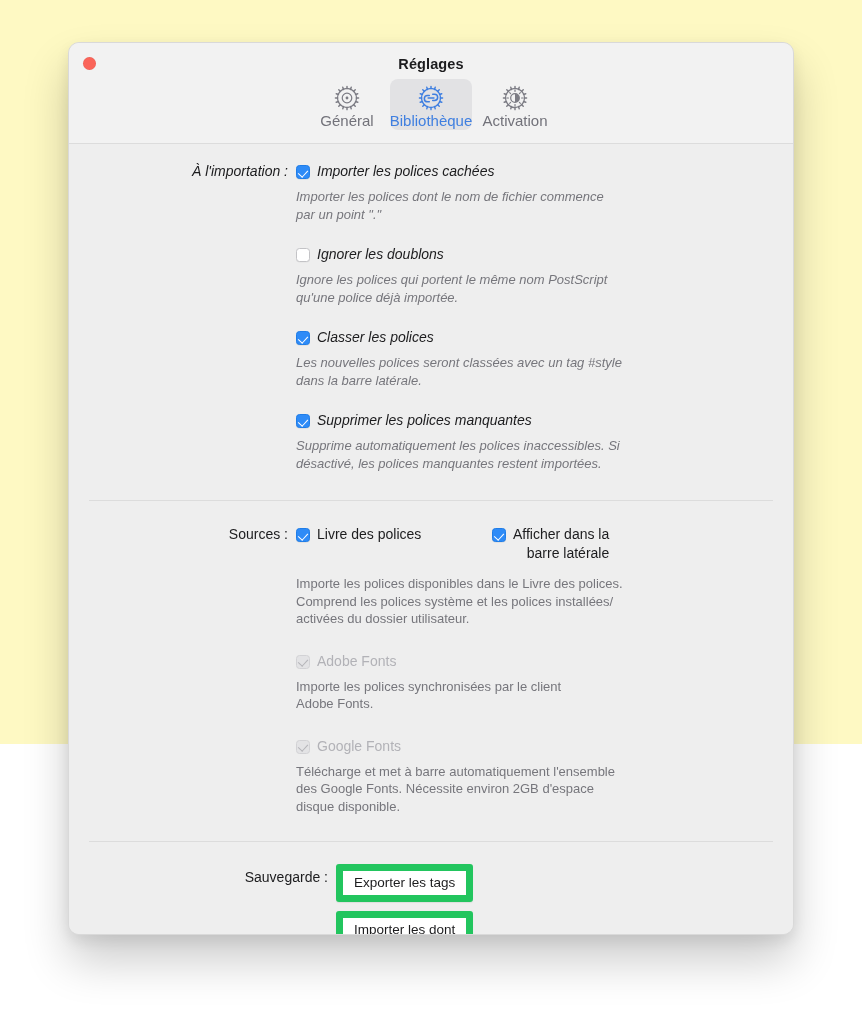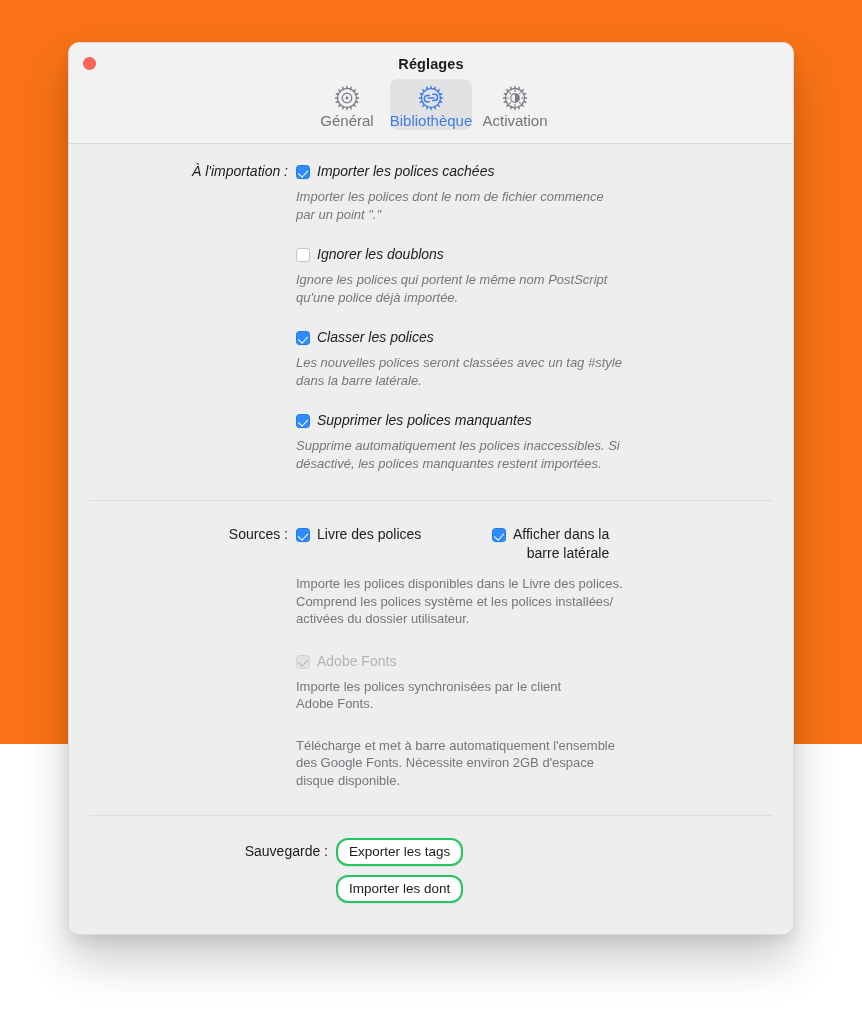--- a/index.html
+++ b/index.html
@@ -10,21 +10,21 @@
     background: #ffffff;
     font-family: "Liberation Sans", sans-serif;
     -webkit-font-smoothing: antialiased;
     overflow: hidden;
   }
 
   #page {
     position: relative;
     width: 862px;
     height: 744px;
-    background: #f97316;
+    background: #fef9c3;
   }
 
   
   .window {
     position: absolute;
     left: 68px;
     top: 42px;
     width: 726px;
     height: 893px;
     border-radius: 11px;
@@ -211,22 +211,22 @@
     margin-left: 20px;
     margin-right: 20px;
   }
 
   .btn {
     display: inline-block;
     font-family: "Liberation Sans", sans-serif;
     font-size: 13.5px;
     color: #1c1c1e;
     background: #ffffff;
-    border: 2px solid #22c55e;
-    border-radius: 12px;
+    border: 7px solid #22c55e;
+    border-radius: 3px;
     padding: 3px 11px 4px 11px;
     box-shadow: 0 0.5px 1px rgba(0,0,0,0.07);
     cursor: default;
     line-height: 17px;
   }
   .btn + .btn { margin-top: 9px; }
   .btn-stack { display: flex; flex-direction: column; align-items: flex-start; }
 </style>
 </head>
 <body>
@@ -431,20 +431,24 @@
             <div class="block" style="margin-top:24px;">
               <label class="check-line">
                 <span class="cb disabled-on"></span>
                 <span class="cb-label dim">Adobe Fonts</span>
               </label>
               <div class="desc">Importe les polices synchronisées par le client
 Adobe Fonts.</div>
             </div>
 
             <div class="block" style="margin-top:24px;">
+              <label class="check-line">
+                <span class="cb disabled-on"></span>
+                <span class="cb-label dim">Google Fonts</span>
+              </label>
               <div class="desc">Télécharge et met à barre automatiquement l'ensemble
 des Google Fonts. Nécessite environ 2GB d'espace
 disque disponible.</div>
             </div>
 
           </div>
         </div>
       </div>
 
       <div class="divider" style="margin-top:26px;"></div>

